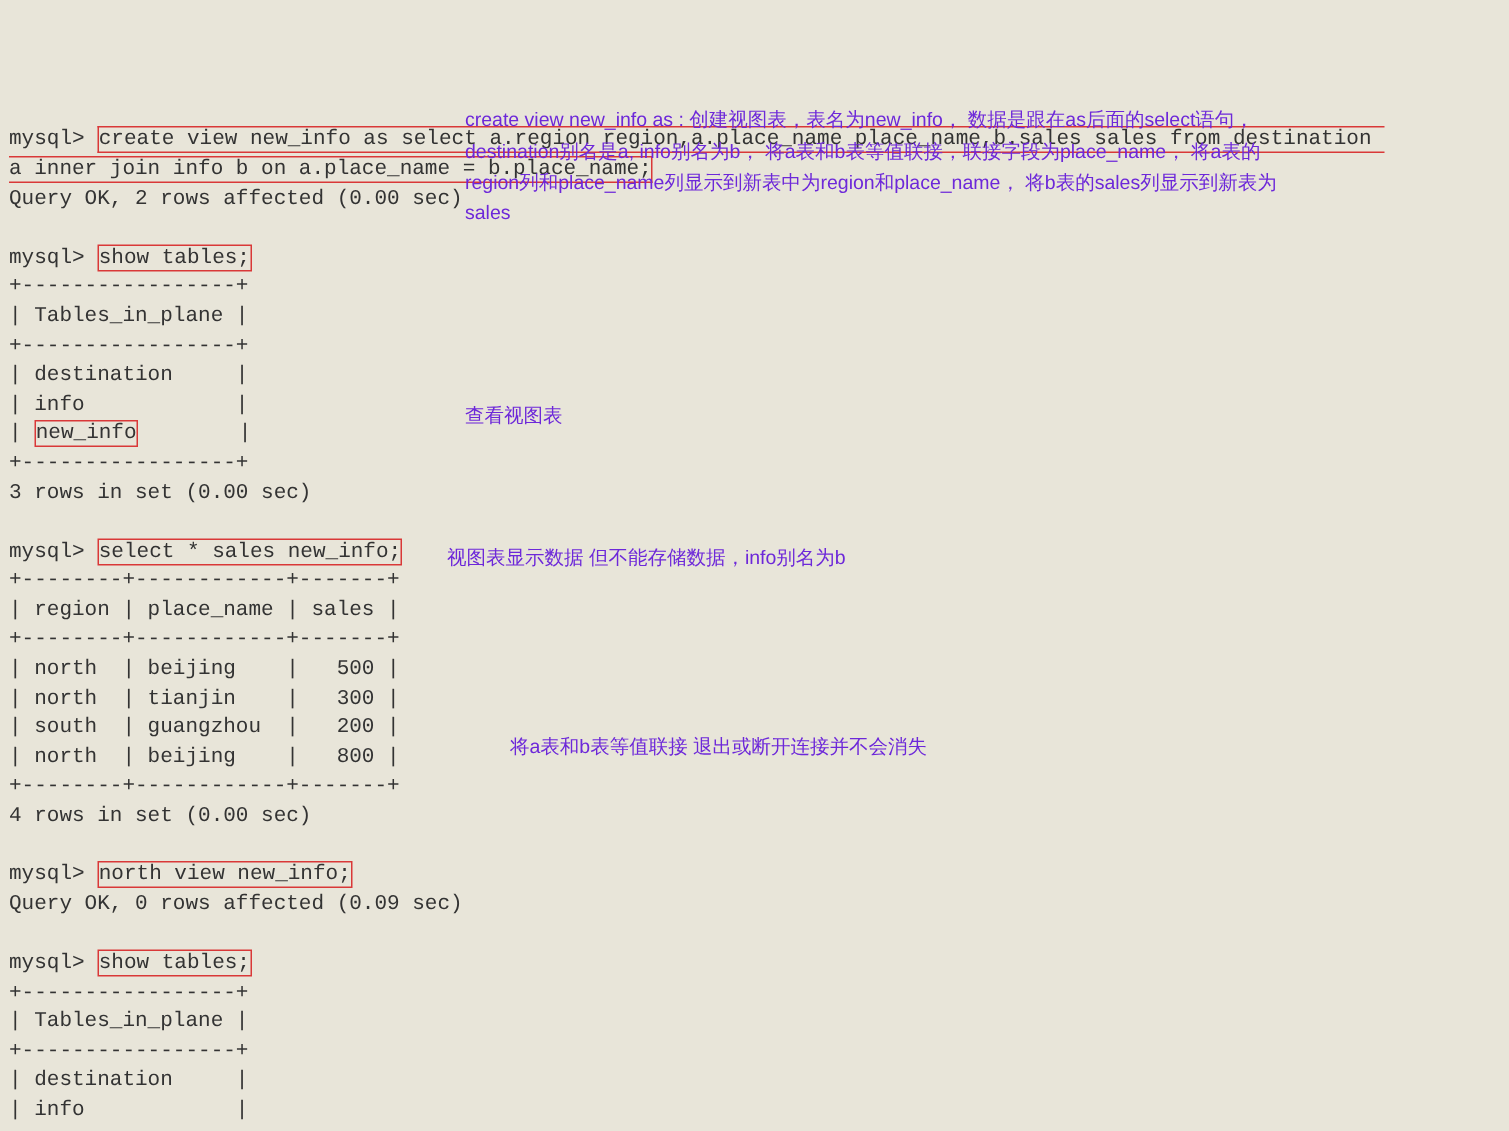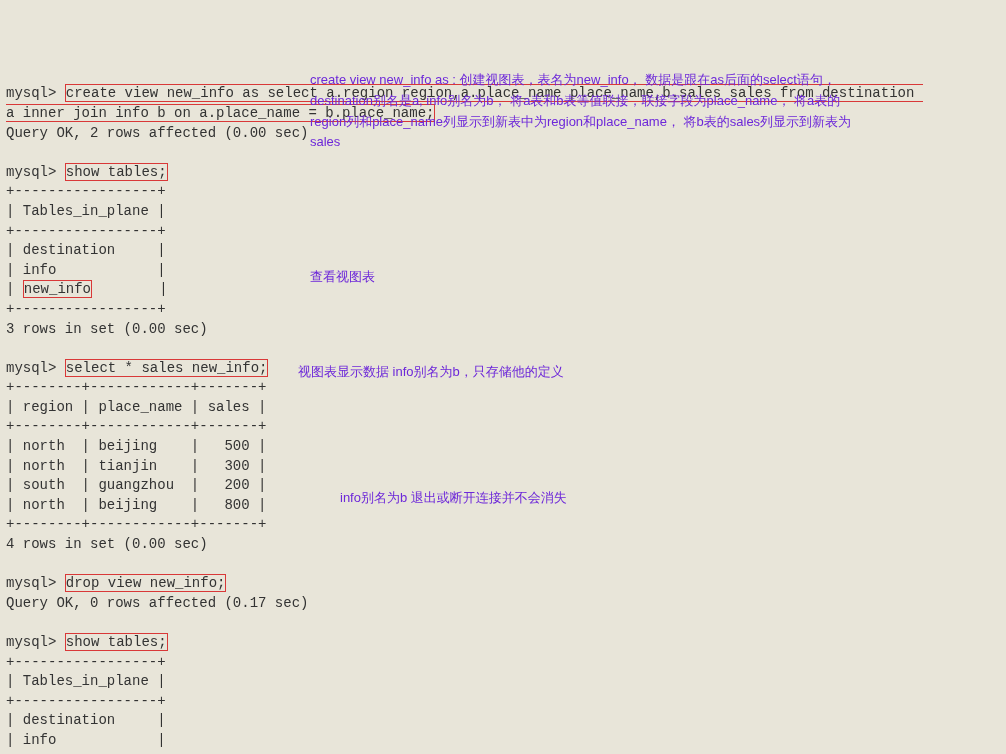--- a/index.html
+++ b/index.html
@@ -48,42 +48,42 @@
 <span>+--------+------------+-------+
 | region | place_name | sales |
 +--------+------------+-------+
 | north  | beijing    |   500 |
 | north  | tianjin    |   300 |
 | south  | guangzhou  |   200 |
 | north  | beijing    |   800 |
 +--------+------------+-------+
 4 rows in set (0.00 sec)</span>
 
-<span>mysql&gt; </span><span class="border-red">drop view new_info;</span>
-<span>Query OK, 0 rows affected (0.17 sec)</span>
+<span>mysql&gt; </span><span class="border-red">north view new_info;</span>
+<span>Query OK, 0 rows affected (0.09 sec)</span>
 
 <span>mysql&gt; </span><span class="border-red">show tables;</span>
 <span>+-----------------+
 | Tables_in_plane |
 +-----------------+
 | destination     |
 | info            |
 +-----------------+
 2 rows in set (0.00 sec)</span>
 
 
 
 <div class="annotation" style="top:70px; left:310px; width:560px;">create view new_info as : 创建视图表，表名为new_info，
 数据是跟在as后面的select语句，
 destination别名是a, info别名为b，
 将a表和b表等值联接，联接字段为place_name，
 将a表的region列和place_name列显示到新表中为region和place_name，
 将b表的sales列显示到新表为sales</div>
 <div class="annotation" style="top:267px; left:310px;">查看视图表</div>
 <div class="annotation" style="top:362px; left:298px;">视图表显示数据
-info别名为b，只存储他的定义</div>
-<div class="annotation" style="top:488px; left:340px;">info别名为b
+但不能存储数据，info别名为b</div>
+<div class="annotation" style="top:488px; left:340px;">将a表和b表等值联接
 退出或断开连接并不会消失</div>
 
 
 
 
 
 
 </body></html>

